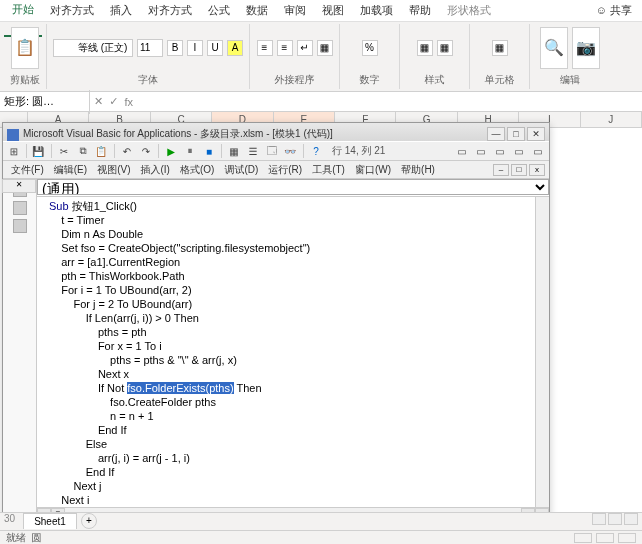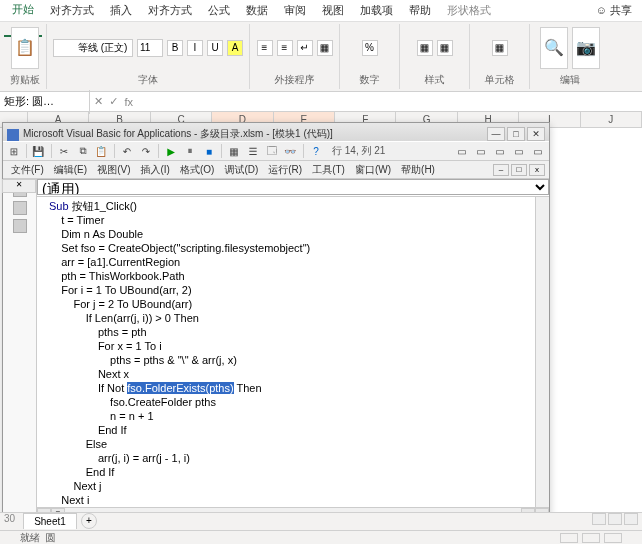--- a/index.html
+++ b/index.html
@@ -65,21 +65,21 @@
 .scroll-h .sbtn{width:14px;height:14px;border:1px solid #ccc;background:#e8e8e8;font-size:8px;text-align:center;}
 .scroll-v{position:absolute;right:0;top:0;width:14px;height:100%;background:#f0f0f0;border-left:1px solid #ccc;}
 
 
 .sheet-tabs{position:absolute;left:0;bottom:14px;width:642px;height:18px;background:#f3f2f1;border-top:1px solid #d0d0d0;display:flex;align-items:flex-start;font-size:10px;padding:0 4px;}
 .sheet-tabs .stab{padding:2px 10px;background:#fff;border:1px solid #ccc;border-bottom:none;}
 .sheet-tabs .plus{width:16px;height:16px;border:1px solid #ccc;border-radius:50%;text-align:center;line-height:14px;margin-left:4px;cursor:pointer;}
 .sheet-tabs .hscroll{margin-left:auto;display:flex;gap:2px;}
 .sheet-tabs .hscroll div{width:14px;height:12px;border:1px solid #ccc;background:#eee;}
 
-.statusbar{position:absolute;left:0;bottom:0;width:642px;height:14px;background:#f3f2f1;border-top:1px solid #d0d0d0;display:flex;align-items:center;font-size:10px;padding:0 20px;color:#555;}
+.statusbar{position:absolute;left:0;bottom:0;width:642px;height:14px;background:#f3f2f1;border-top:1px solid #d0d0d0;display:flex;align-items:center;font-size:10px;padding:0 6px;color:#555;}
 .statusbar .spacer{flex:1;}
 .statusbar .zigrp{display:flex;gap:4px;align-items:center;}
 .statusbar .zbtn{width:18px;height:10px;border:1px solid #ccc;}
 </style>
 </head>
 <body>
 
 <div class="ribbon-tabs">
   <span class="tab active">开始</span>
   <span class="tab">对齐方式</span>

